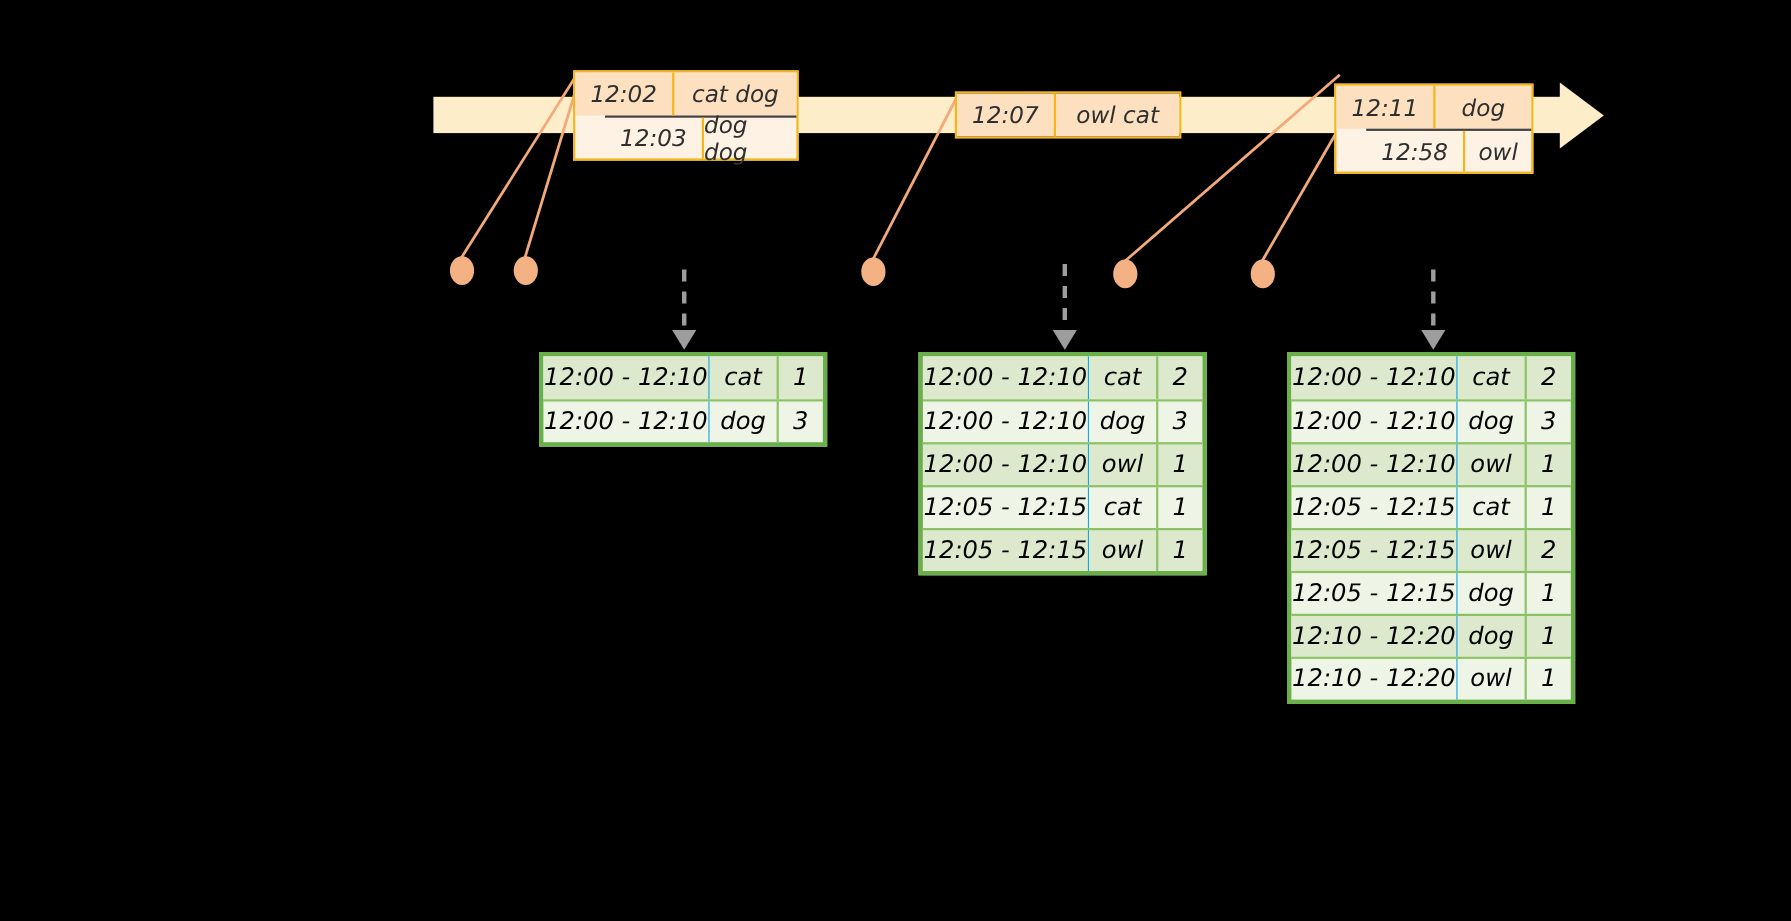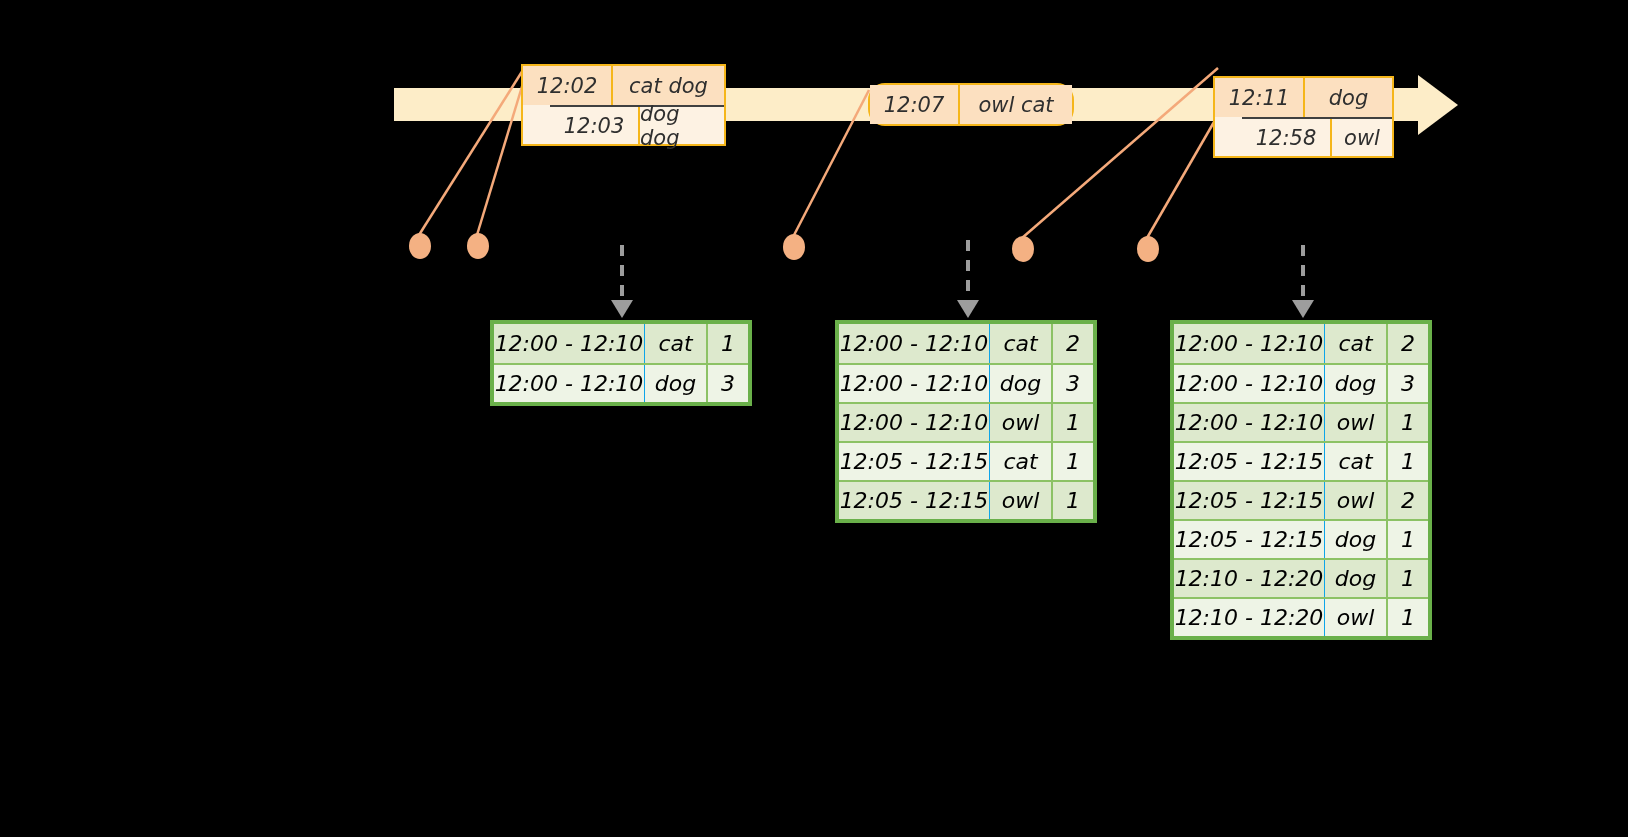--- a/index.html
+++ b/index.html
@@ -44,21 +44,21 @@
   .evt .row.alt{background:#fce0c0;}
   .evt .cell{
     display:flex;align-items:center;justify-content:center;
     font-size:21px;color:#2f2f2f;
     box-sizing:border-box;
   }
   .evt .cell.time{width:88px;}
   .evt .cell.val{flex:1;border-left:2px solid #f5b61a;}
 
   #evt-1{left:521px;top:64px;width:205px;}
-  #evt-2{left:868px;top:83px;width:206px;border-radius:17px;}
+  #evt-2{left:868px;top:83px;width:206px;}
   #evt-3{left:1213px;top:76px;width:181px;}
 
   
   .dot{
     position:absolute;
     width:22px;height:26px;
     border-radius:50%;
     background:#f4b183;
   }
   .leader{position:absolute;left:0;top:0;width:1628px;height:837px;pointer-events:none;}

